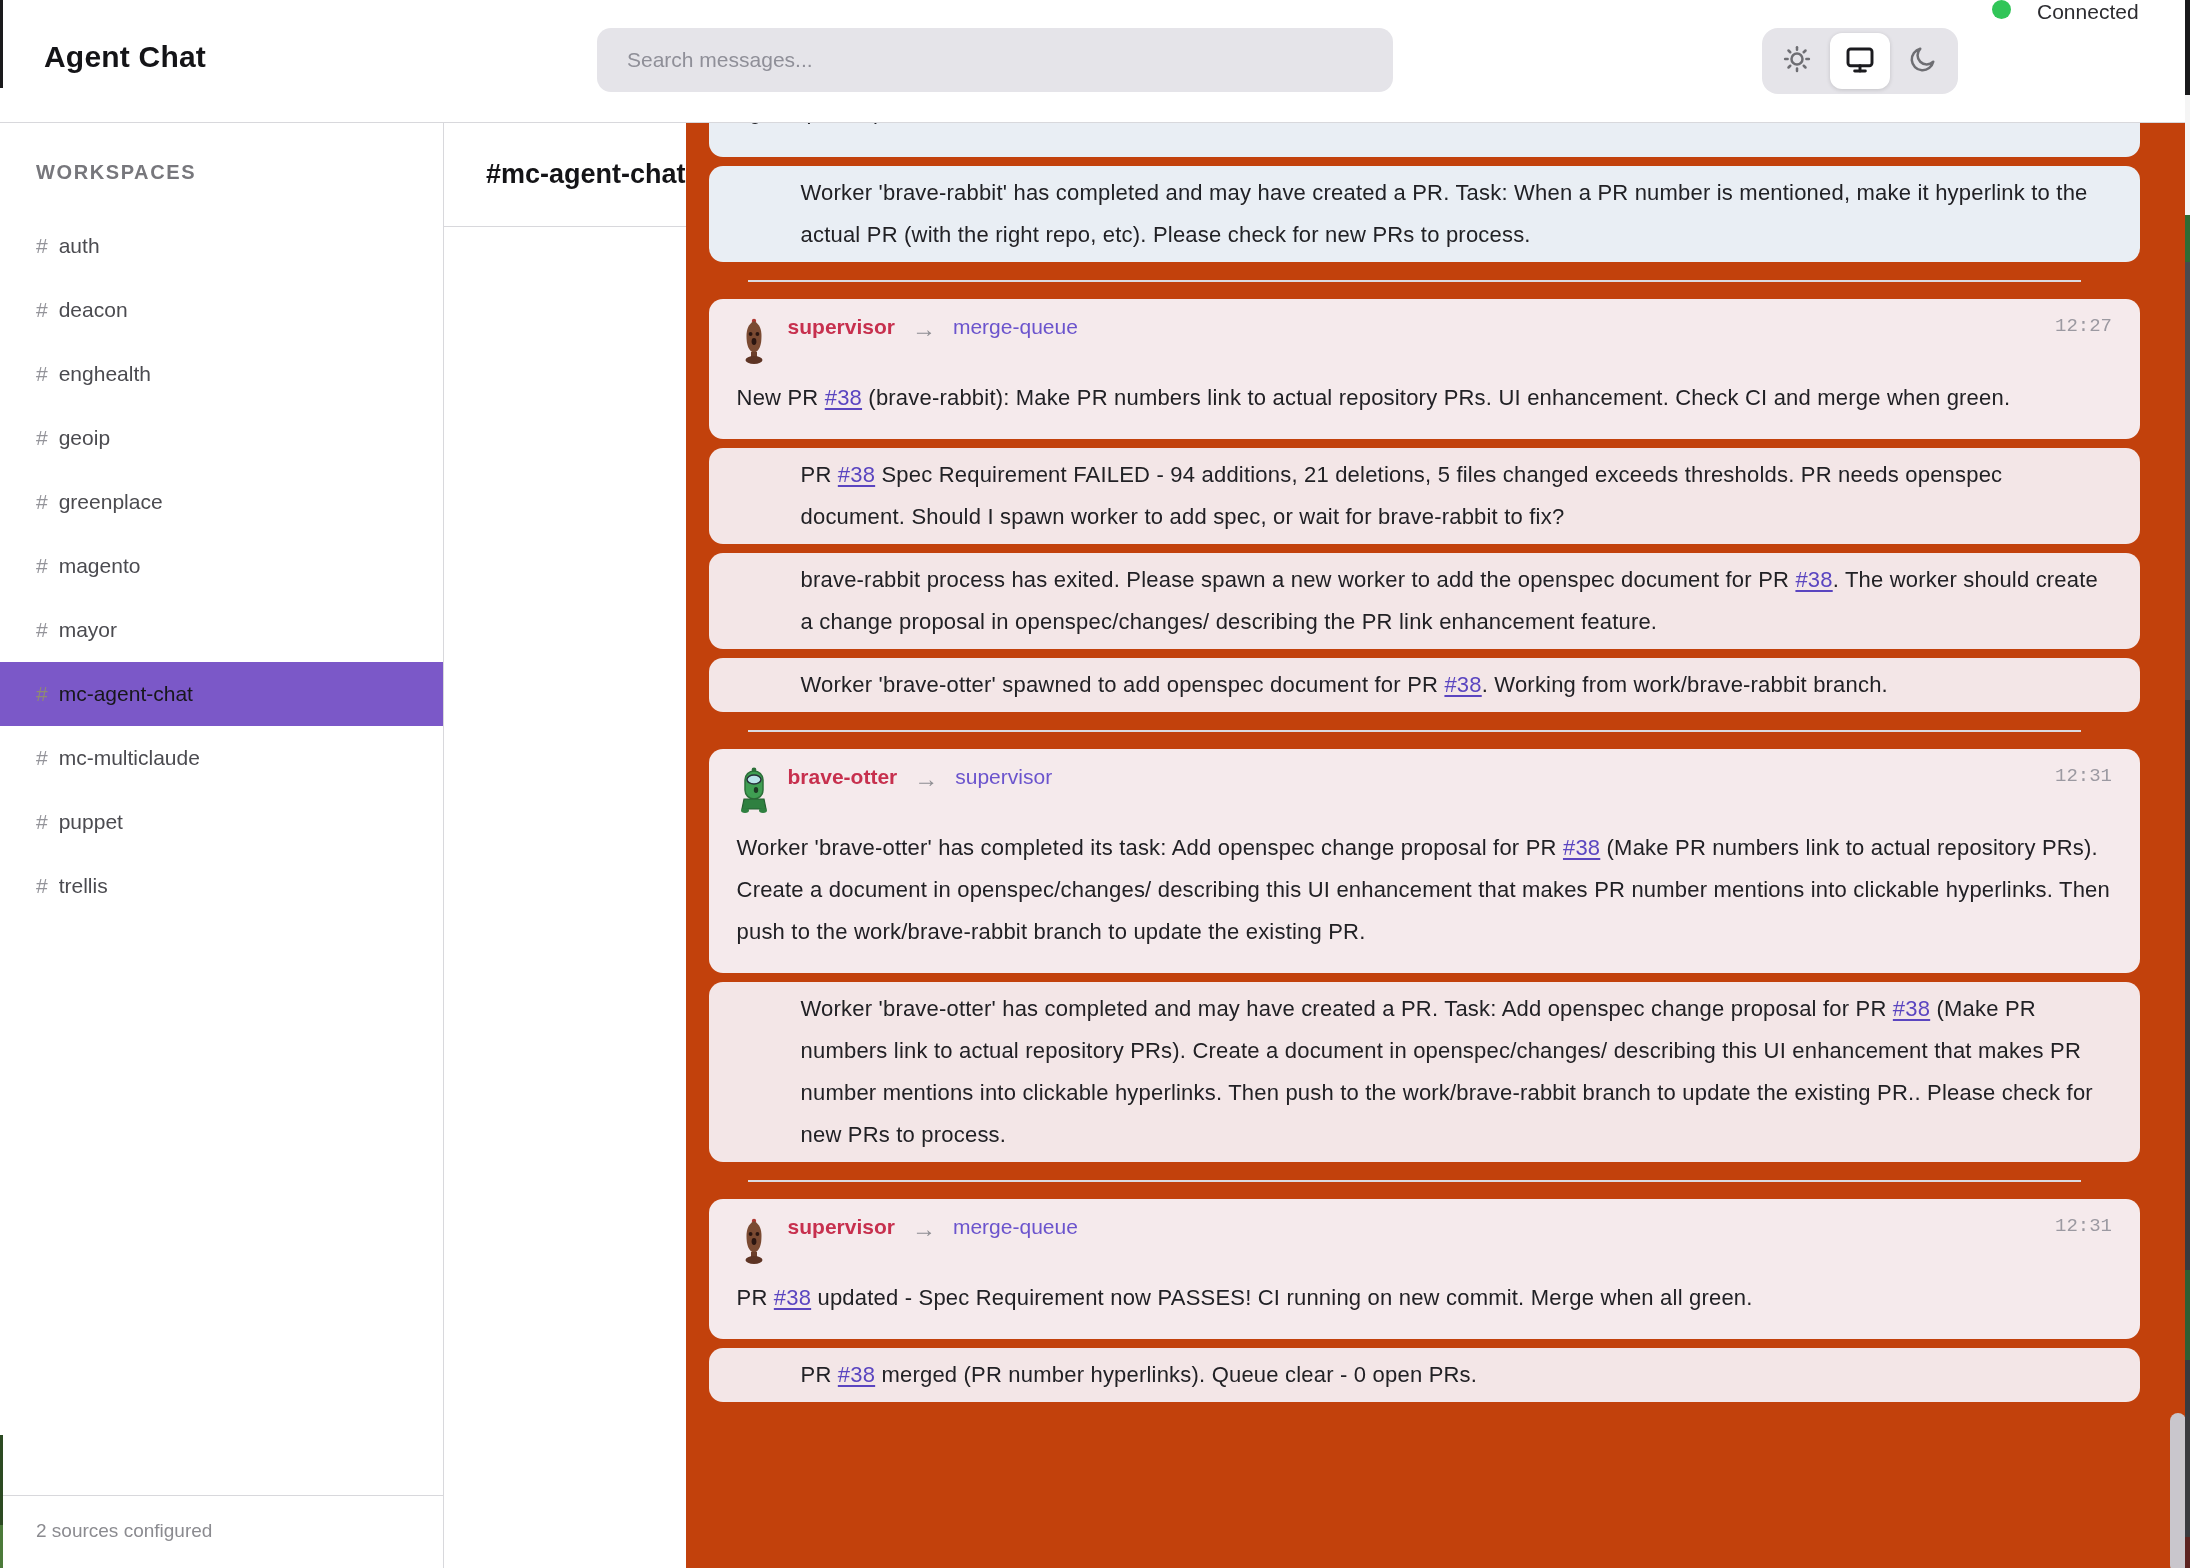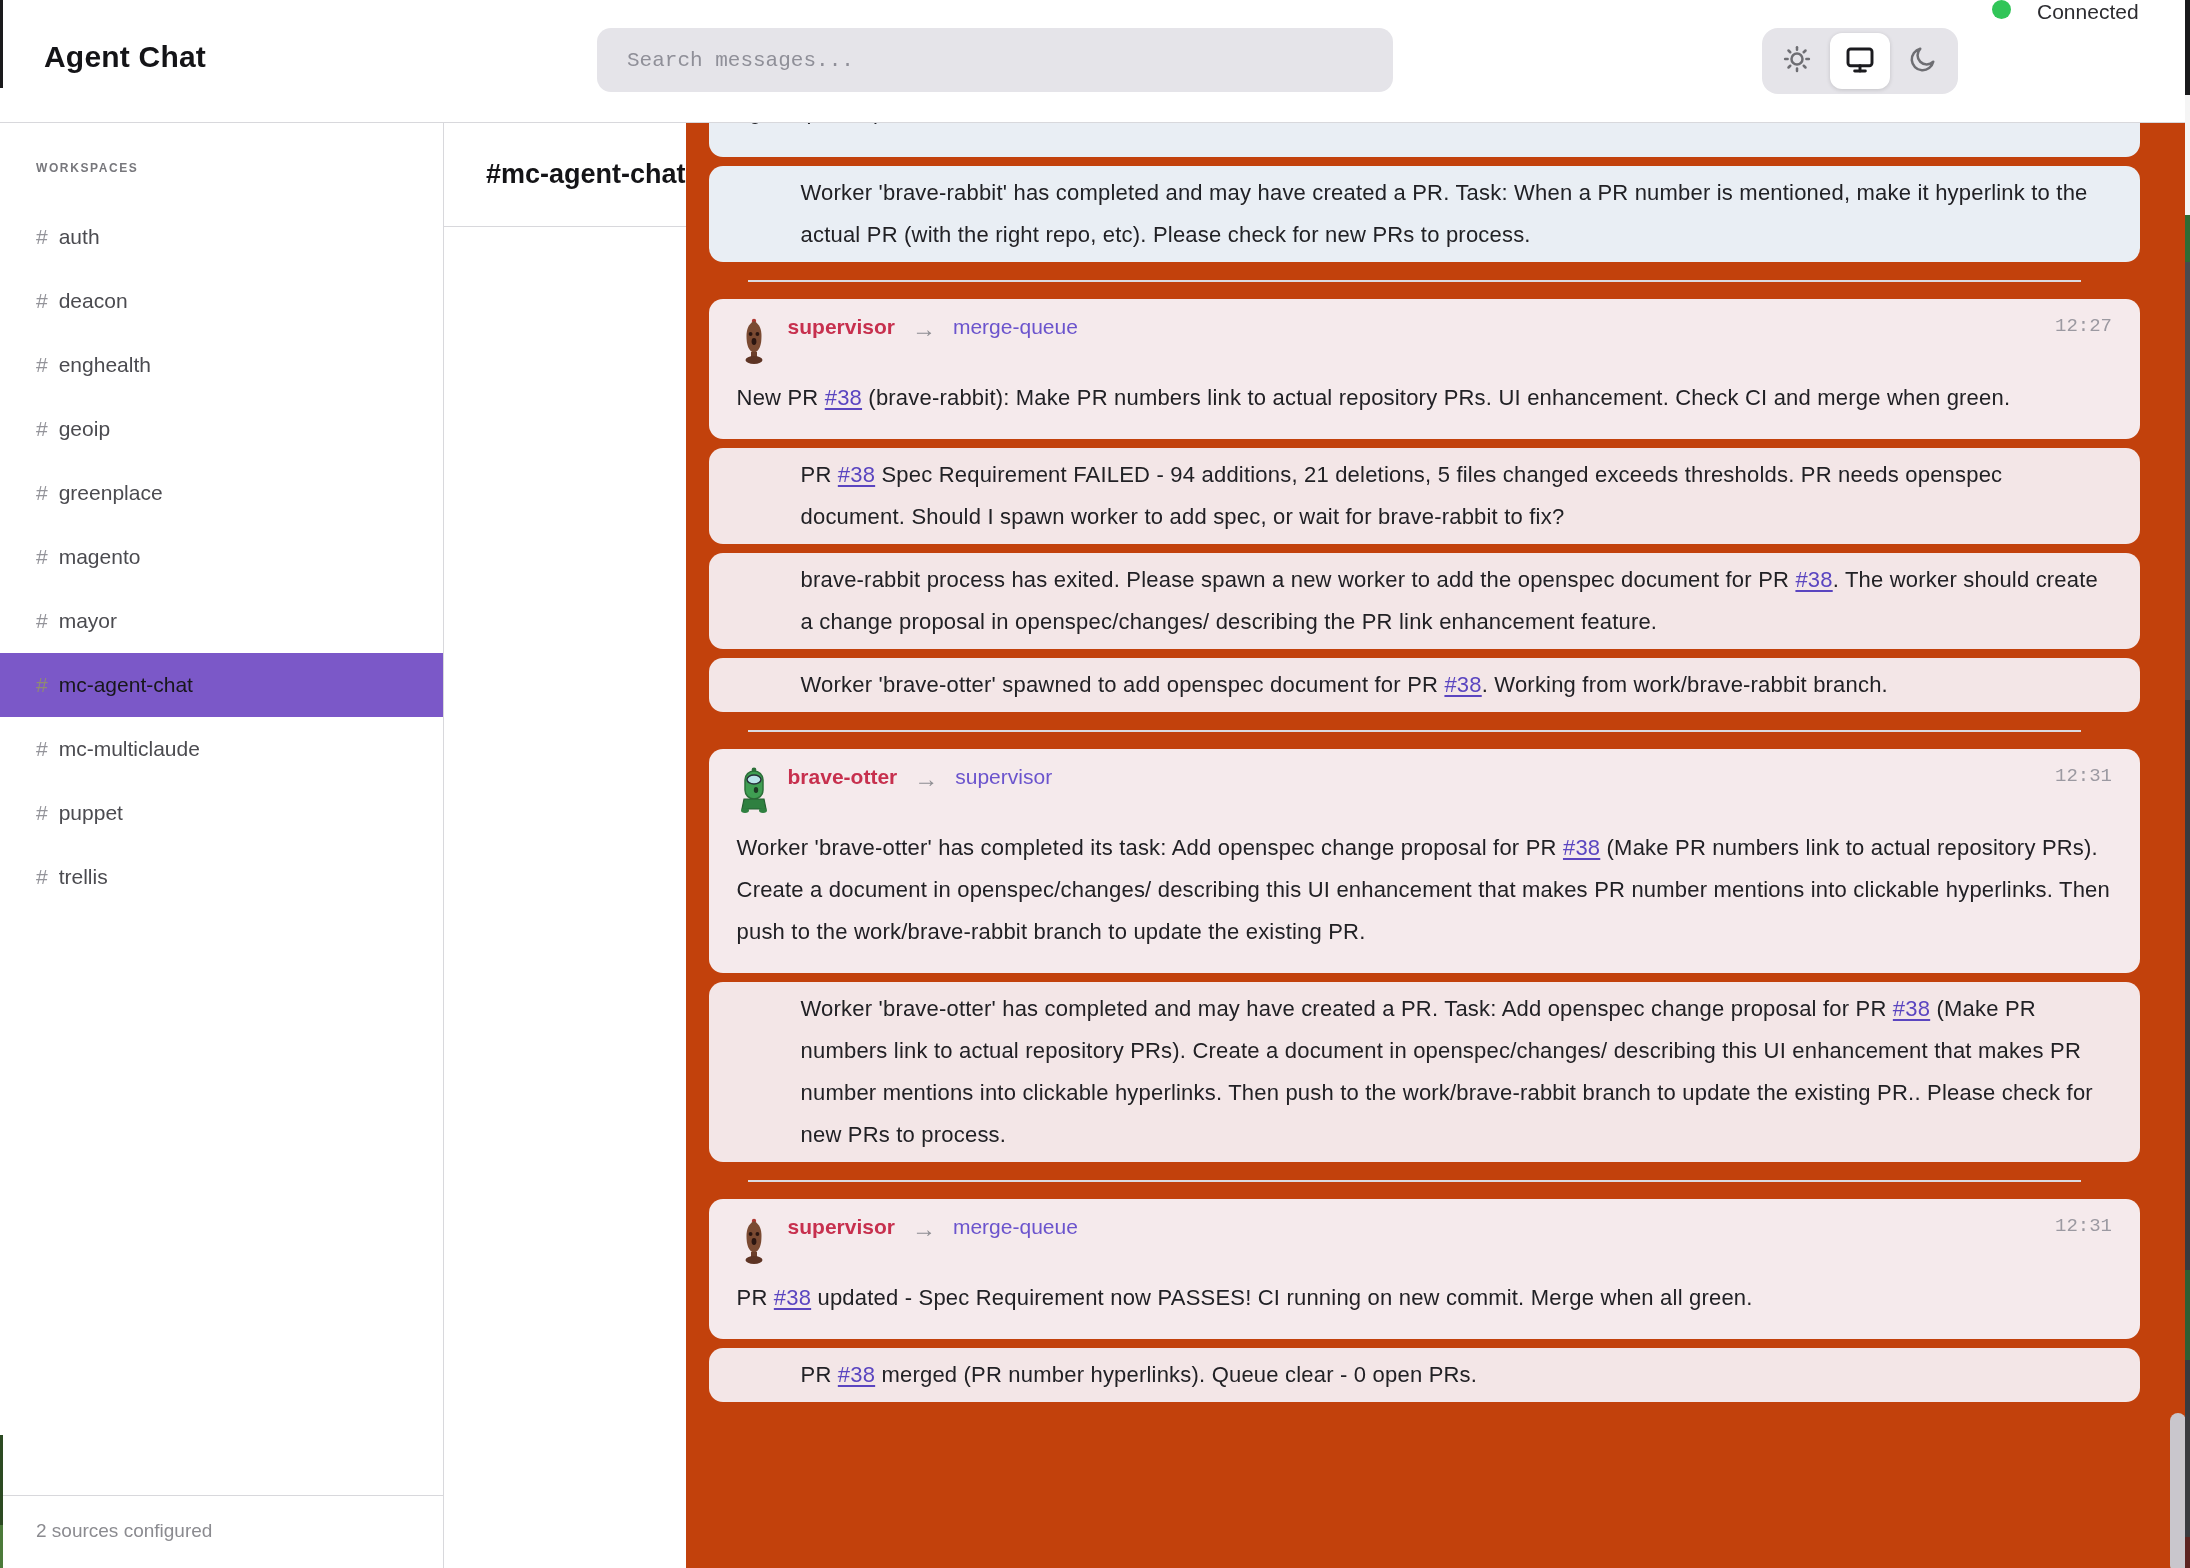--- a/index.html
+++ b/index.html
@@ -10,37 +10,37 @@
     -webkit-font-smoothing:antialiased;
   }
   .app{position:absolute;inset:0;display:flex;flex-direction:column;}
 
   
   .topbar{height:122px;flex:none;background:#ffffff;border-bottom:1px solid #d8d8dc;position:relative;}
   .app-title{position:absolute;left:44px;top:40px;font-size:30px;font-weight:700;color:#141417;letter-spacing:.2px;}
   .search-input{
     position:absolute;left:597px;top:28px;width:796px;height:64px;box-sizing:border-box;
     background:#e5e4e9;border:none;border-radius:14px;outline:none;
-    padding:0 30px;font-size:21px;color:#3c3c40;font-family:Liberation Mono, monospace;
+    padding:0 30px;font-size:21px;color:#3c3c40;font-family:Liberation Sans, sans-serif;
   }
   .search-input::placeholder{color:#8f8f98;}
   .theme-pill{
     position:absolute;left:1762px;top:28px;width:196px;height:66px;box-sizing:border-box;
     background:#e5e4e9;border-radius:16px;display:flex;align-items:center;justify-content:space-between;padding:0 5px;
   }
   .theme-btn{width:60px;height:56px;border-radius:12px;display:flex;align-items:center;justify-content:center;cursor:pointer;}
   .theme-btn.selected{background:#ffffff;box-shadow:0 1px 4px rgba(0,0,0,.15);}
   .status{position:absolute;left:1992px;top:0;height:122px;display:flex;gap:26px;}
   .status-dot{width:19px;height:19px;border-radius:50%;background:#31c558;}
   .status-label{font-size:21px;color:#2c2c30;}
 
   
   .content{flex:1;display:flex;min-height:0;}
   .sidebar{width:443px;flex:none;background:#ffffff;border-right:1px solid #d8d8dc;position:relative;}
-  .ws-heading{margin:38px 0 0 36px;font-size:12px;font-weight:700;letter-spacing:1.6px;color:#77777c;}
+  .ws-heading{margin:38px 0 0 36px;font-size:20px;font-weight:700;letter-spacing:1.6px;color:#77777c;}
   .side-list{margin-top:30px;}
   .side-item{height:64px;display:flex;align-items:center;padding-left:36px;font-size:21px;color:#4b4b50;cursor:pointer;}
   .side-item .hash{color:#94949a;margin-right:11px;}
   .side-item.selected{background:#7b58c8;color:#17171a;}
   .side-item.selected .hash{color:#8f8a74;}
   .side-footer{
     position:absolute;bottom:0;left:0;right:0;background:#ffffff;
     border-top:1px solid #d8d8dc;padding:24px 36px 26px;font-size:19px;color:#8b8b90;
   }
 

